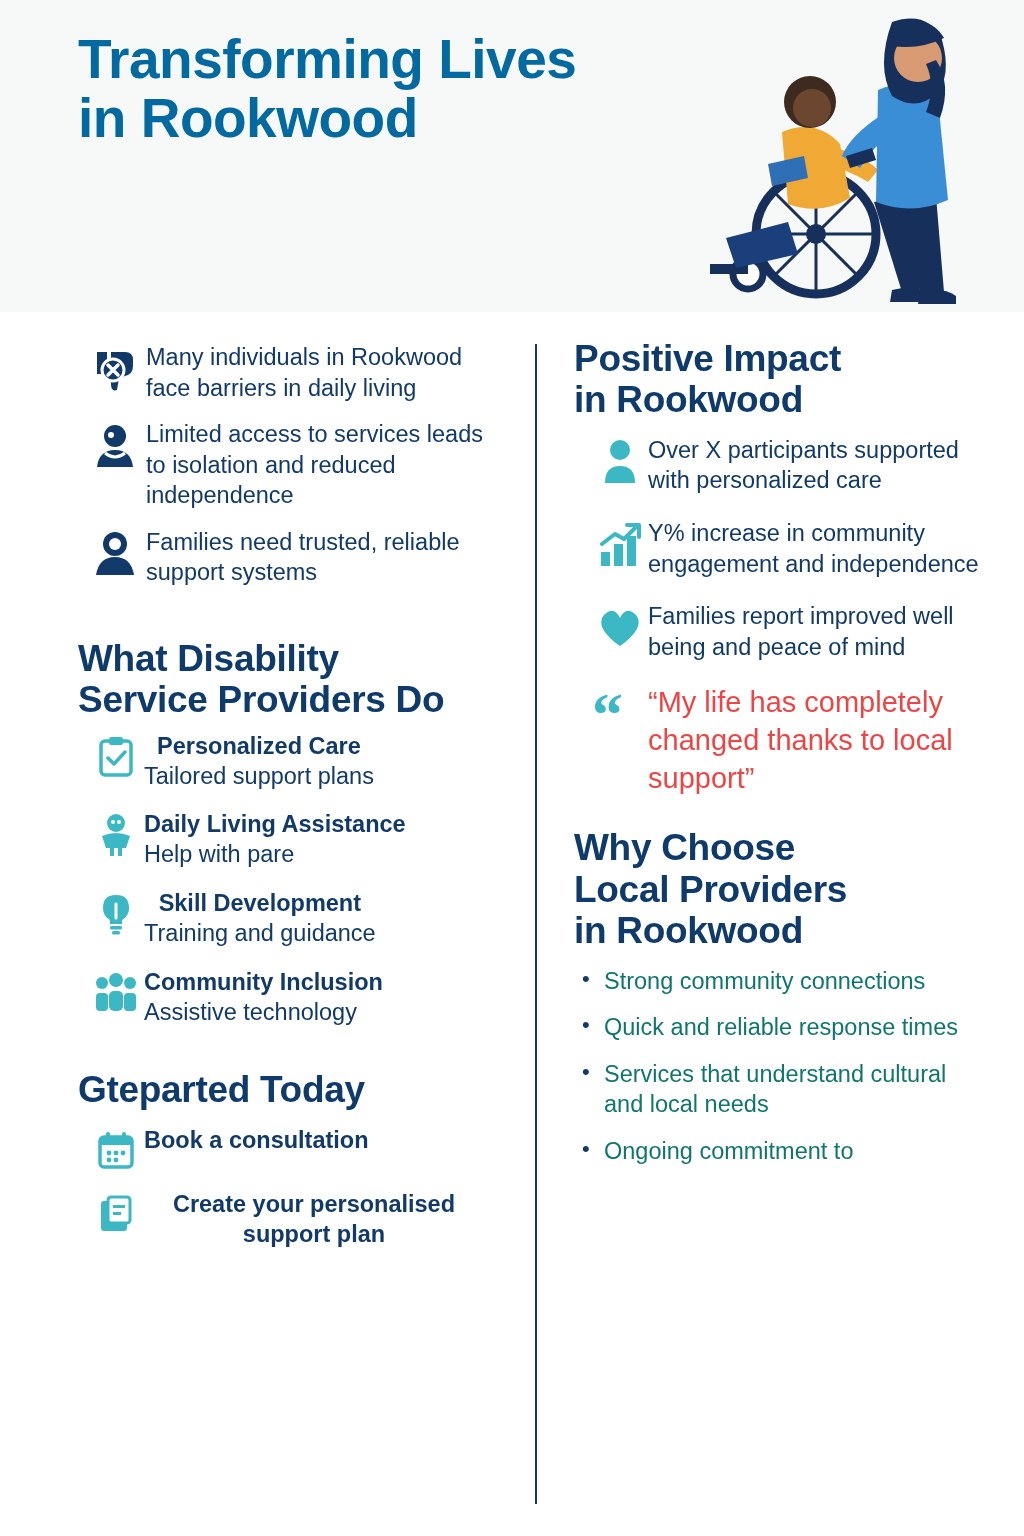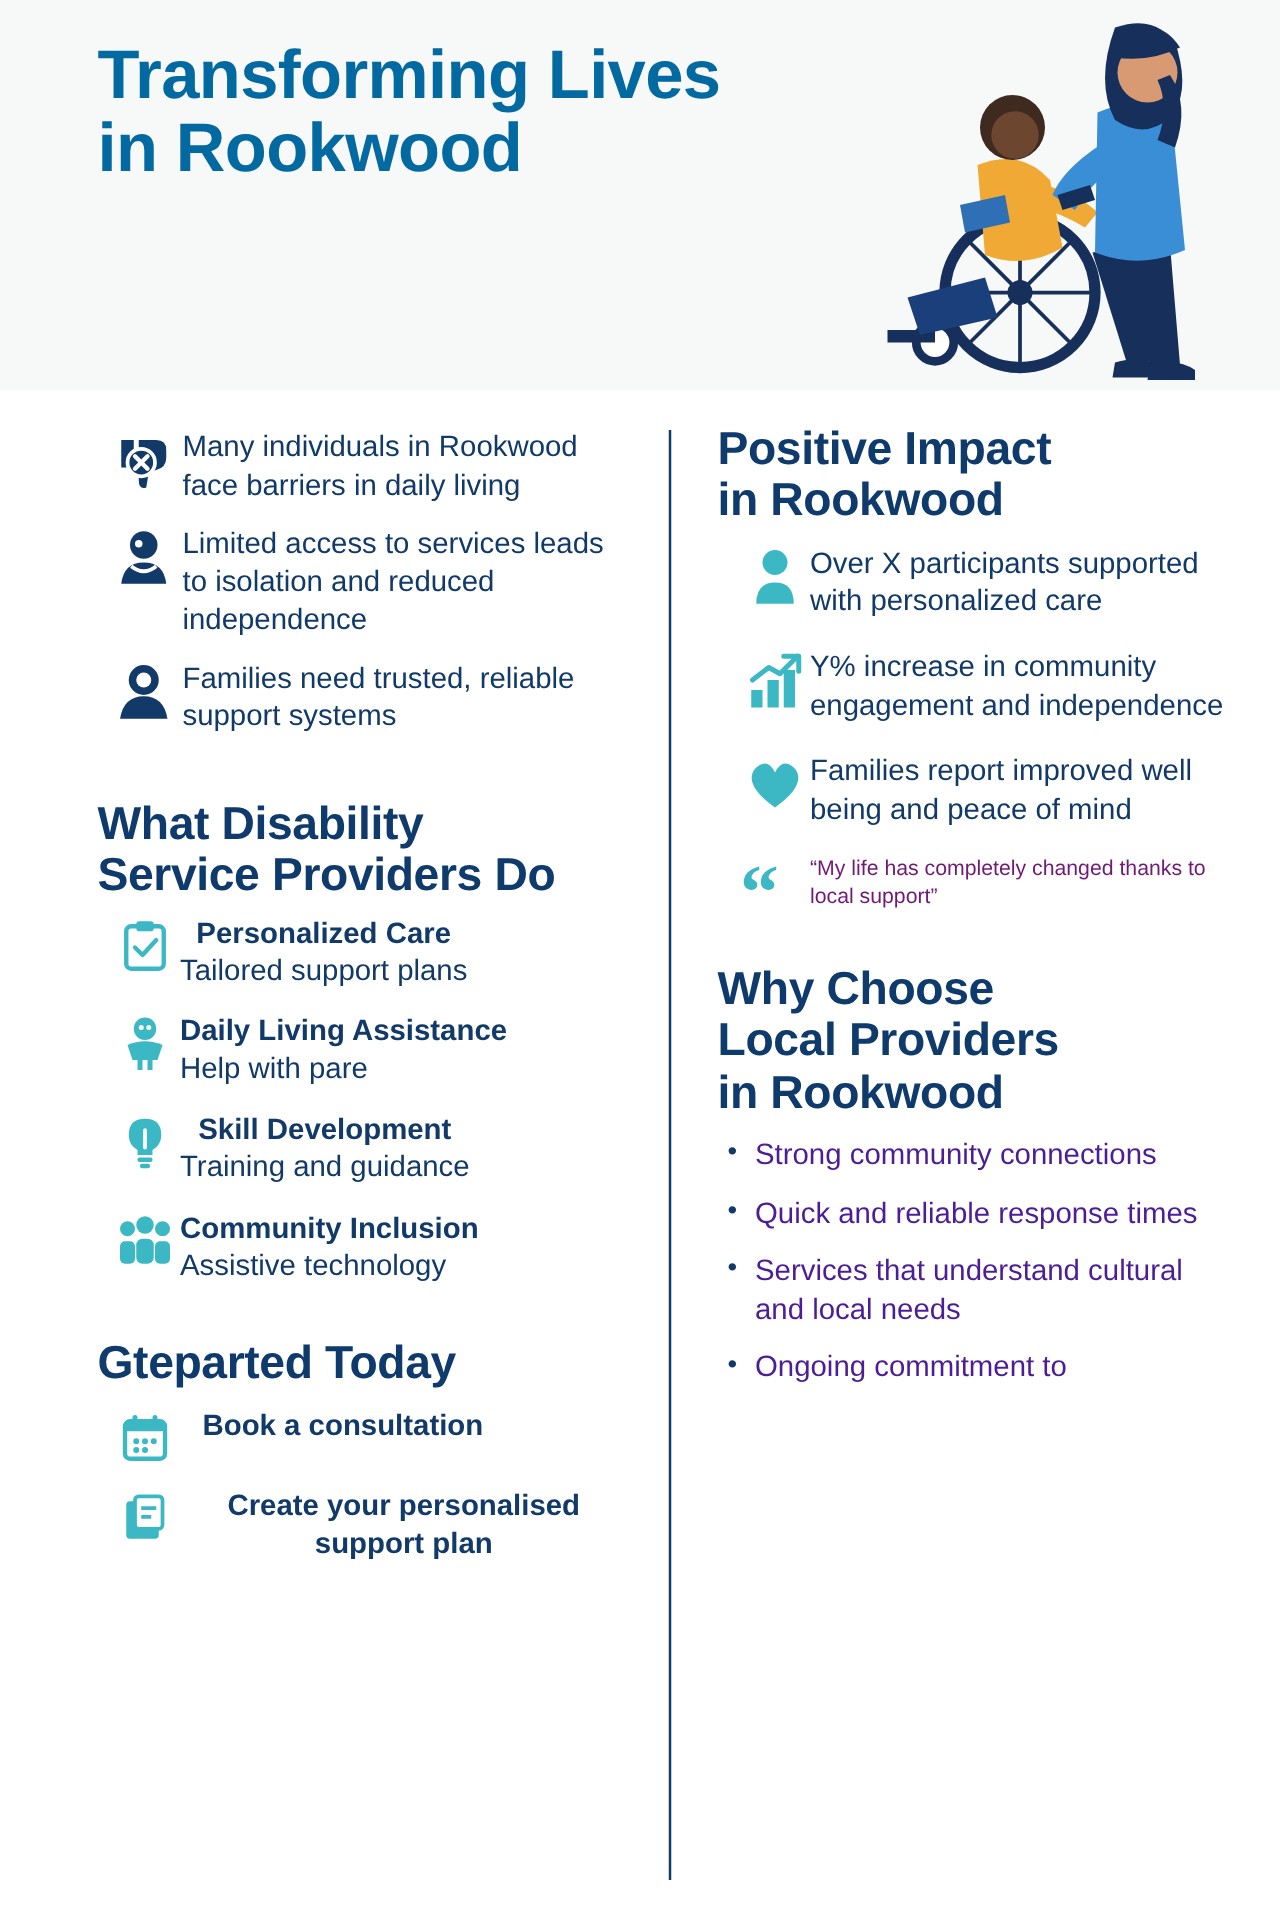--- a/index.html
+++ b/index.html
@@ -123,53 +123,53 @@
   .challenge-list .item { margin-bottom: 16px; }
   .challenge-list .ico { width: 62px; }
 
   .impact-list { margin-top: 6px; margin-left: 18px; }
   .impact-list .item { margin-bottom: 22px; }
 
   .services-list { margin-top: 10px; margin-left: 10px; }
   .services-list .item { margin-bottom: 18px; }
 
   .started-list { margin-top: 6px; margin-left: 10px; }
-  .started-list .item { margin-bottom: 16px; gap: 18px; }
+  .started-list .item { margin-bottom: 16px; }
 
   .quote {
     display: flex;
     align-items: flex-start;
     margin: 6px 0 6px 18px;
   }
   .quote .qmark {
     flex: 0 0 auto;
     width: 56px;
     font-size: 62px;
     line-height: 0.8;
     color: #3bb8c4;
     font-weight: bold;
     font-family: "Liberation Serif", serif;
     padding-top: 6px;
   }
   .quote .qtext {
-    font-size: 17px;
+    font-size: 29px;
     line-height: 1.3;
-    color: #701a75;
+    color: #ef4444;
   }
 
   .bullets {
     margin: 10px 0 0 6px;
     padding: 0;
     list-style: none;
   }
   .bullets li {
     position: relative;
     font-size: 23.5px;
     line-height: 1.3;
-    color: #4c1d95;
+    color: #0f766e;
     margin-bottom: 16px;
     padding-left: 24px;
   }
   .bullets li:before {
     content: "\2022";
     position: absolute;
     left: 2px;
     top: -1px;
     font-size: 22px;
     color: #123a69;

